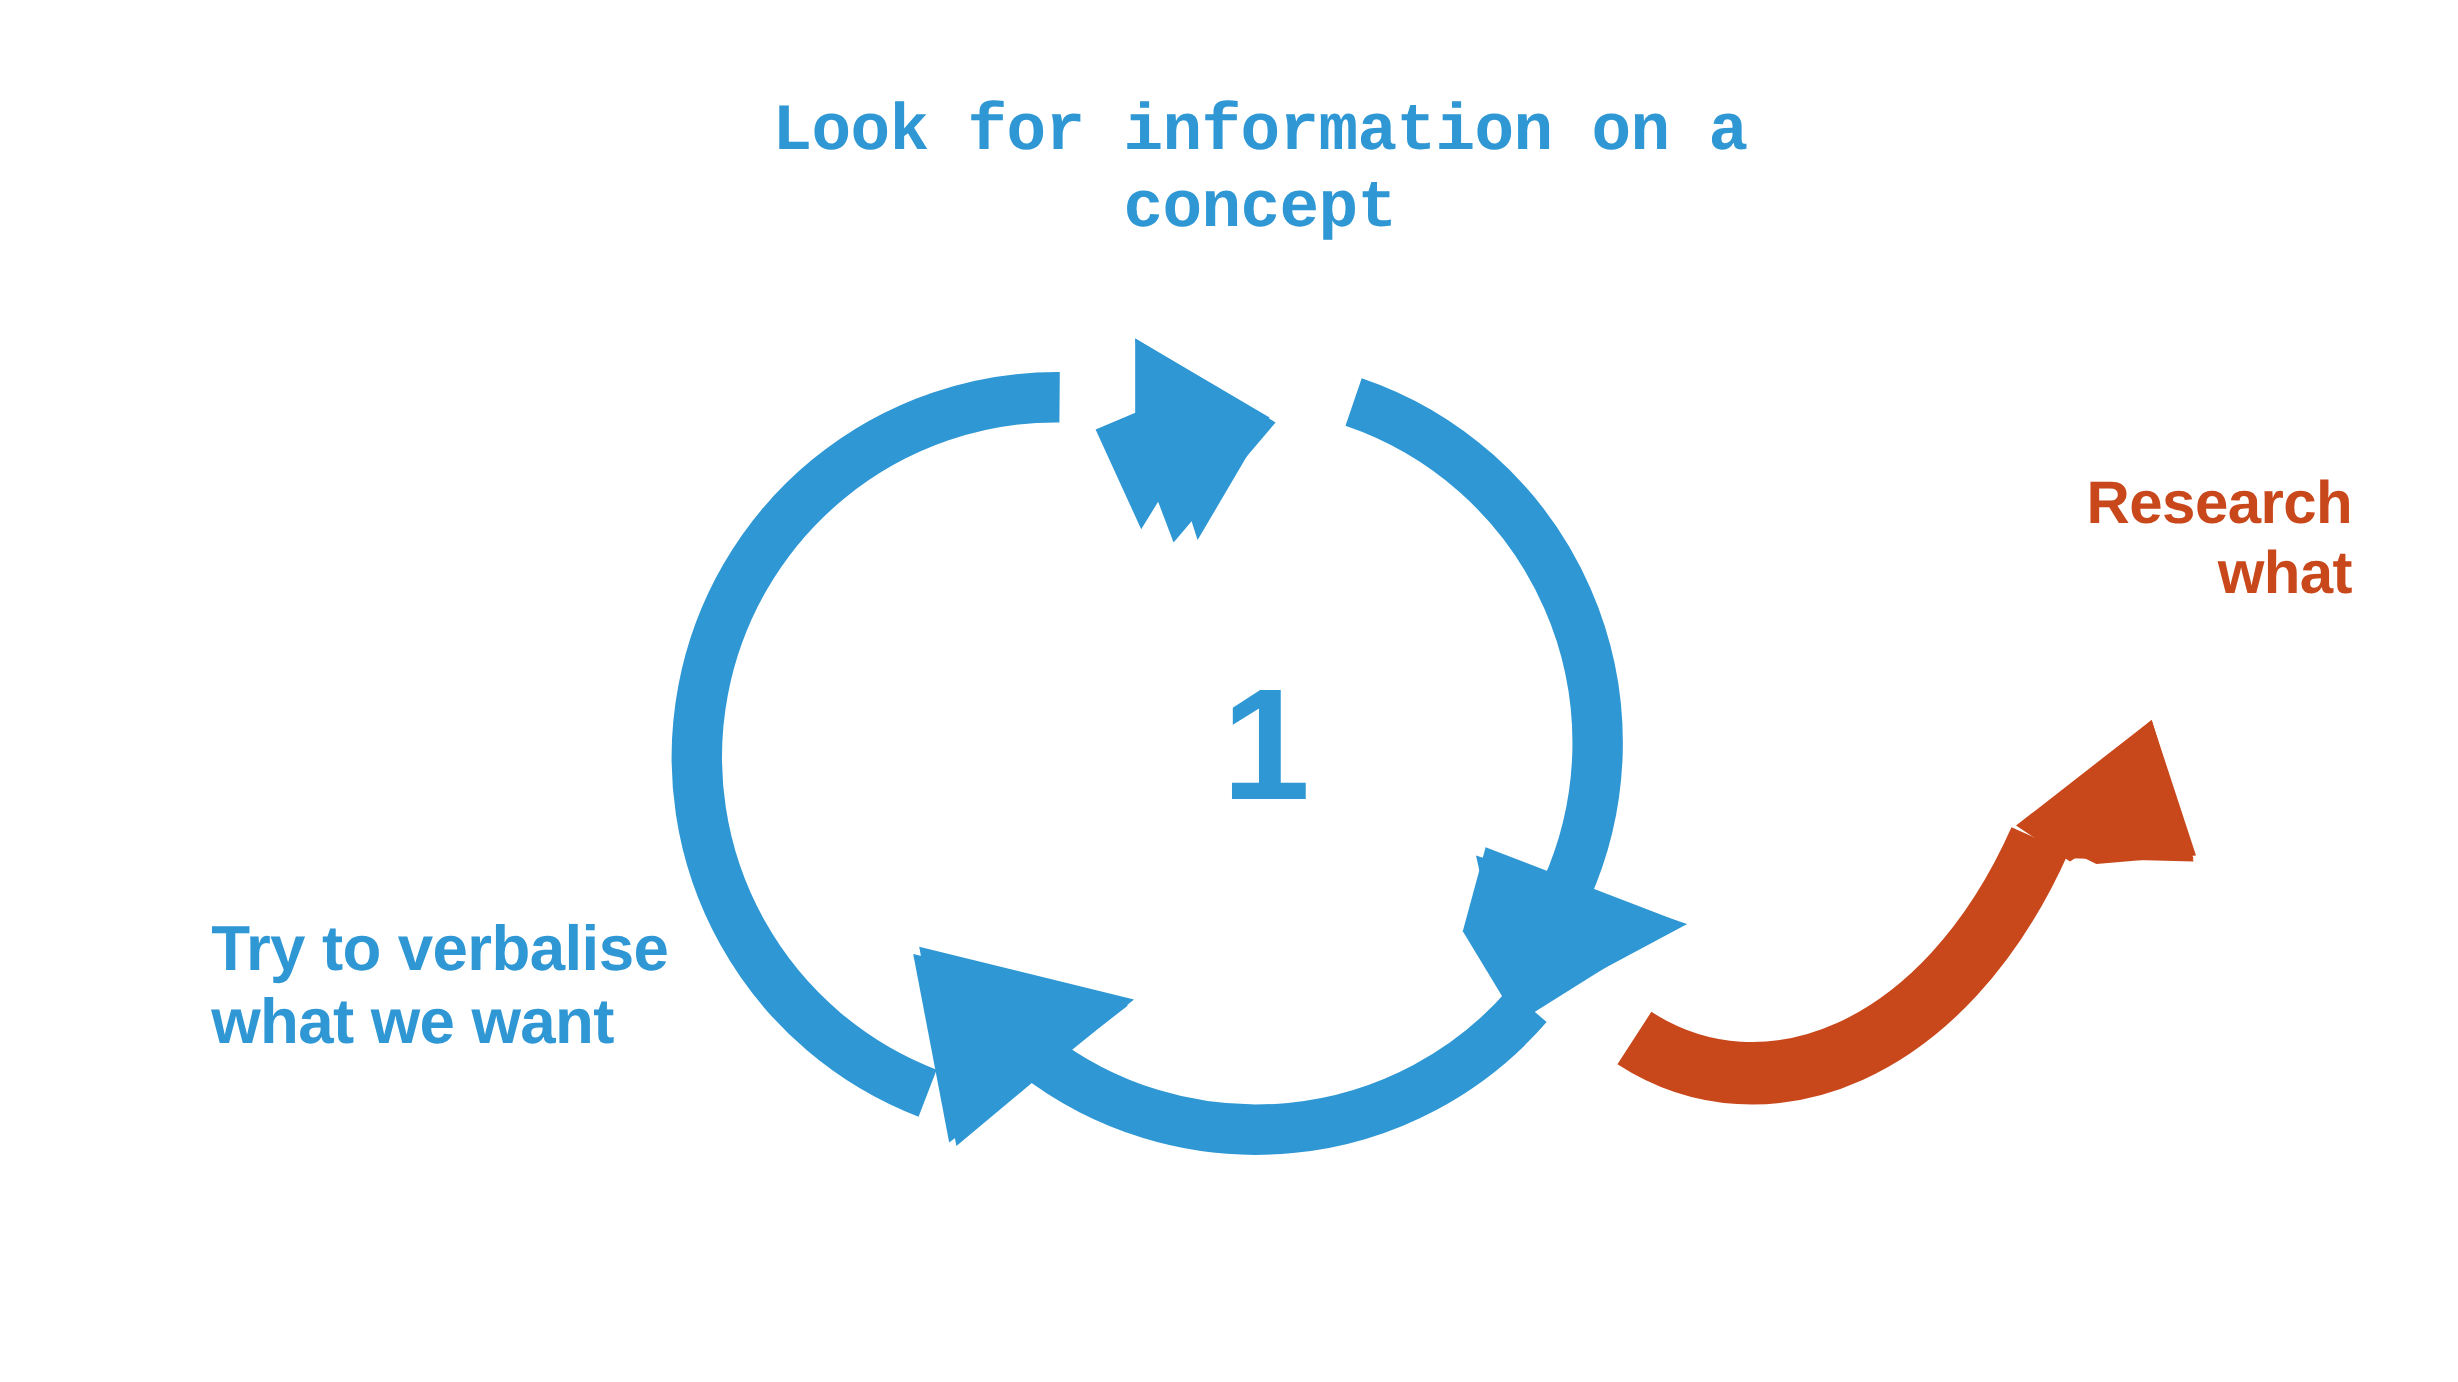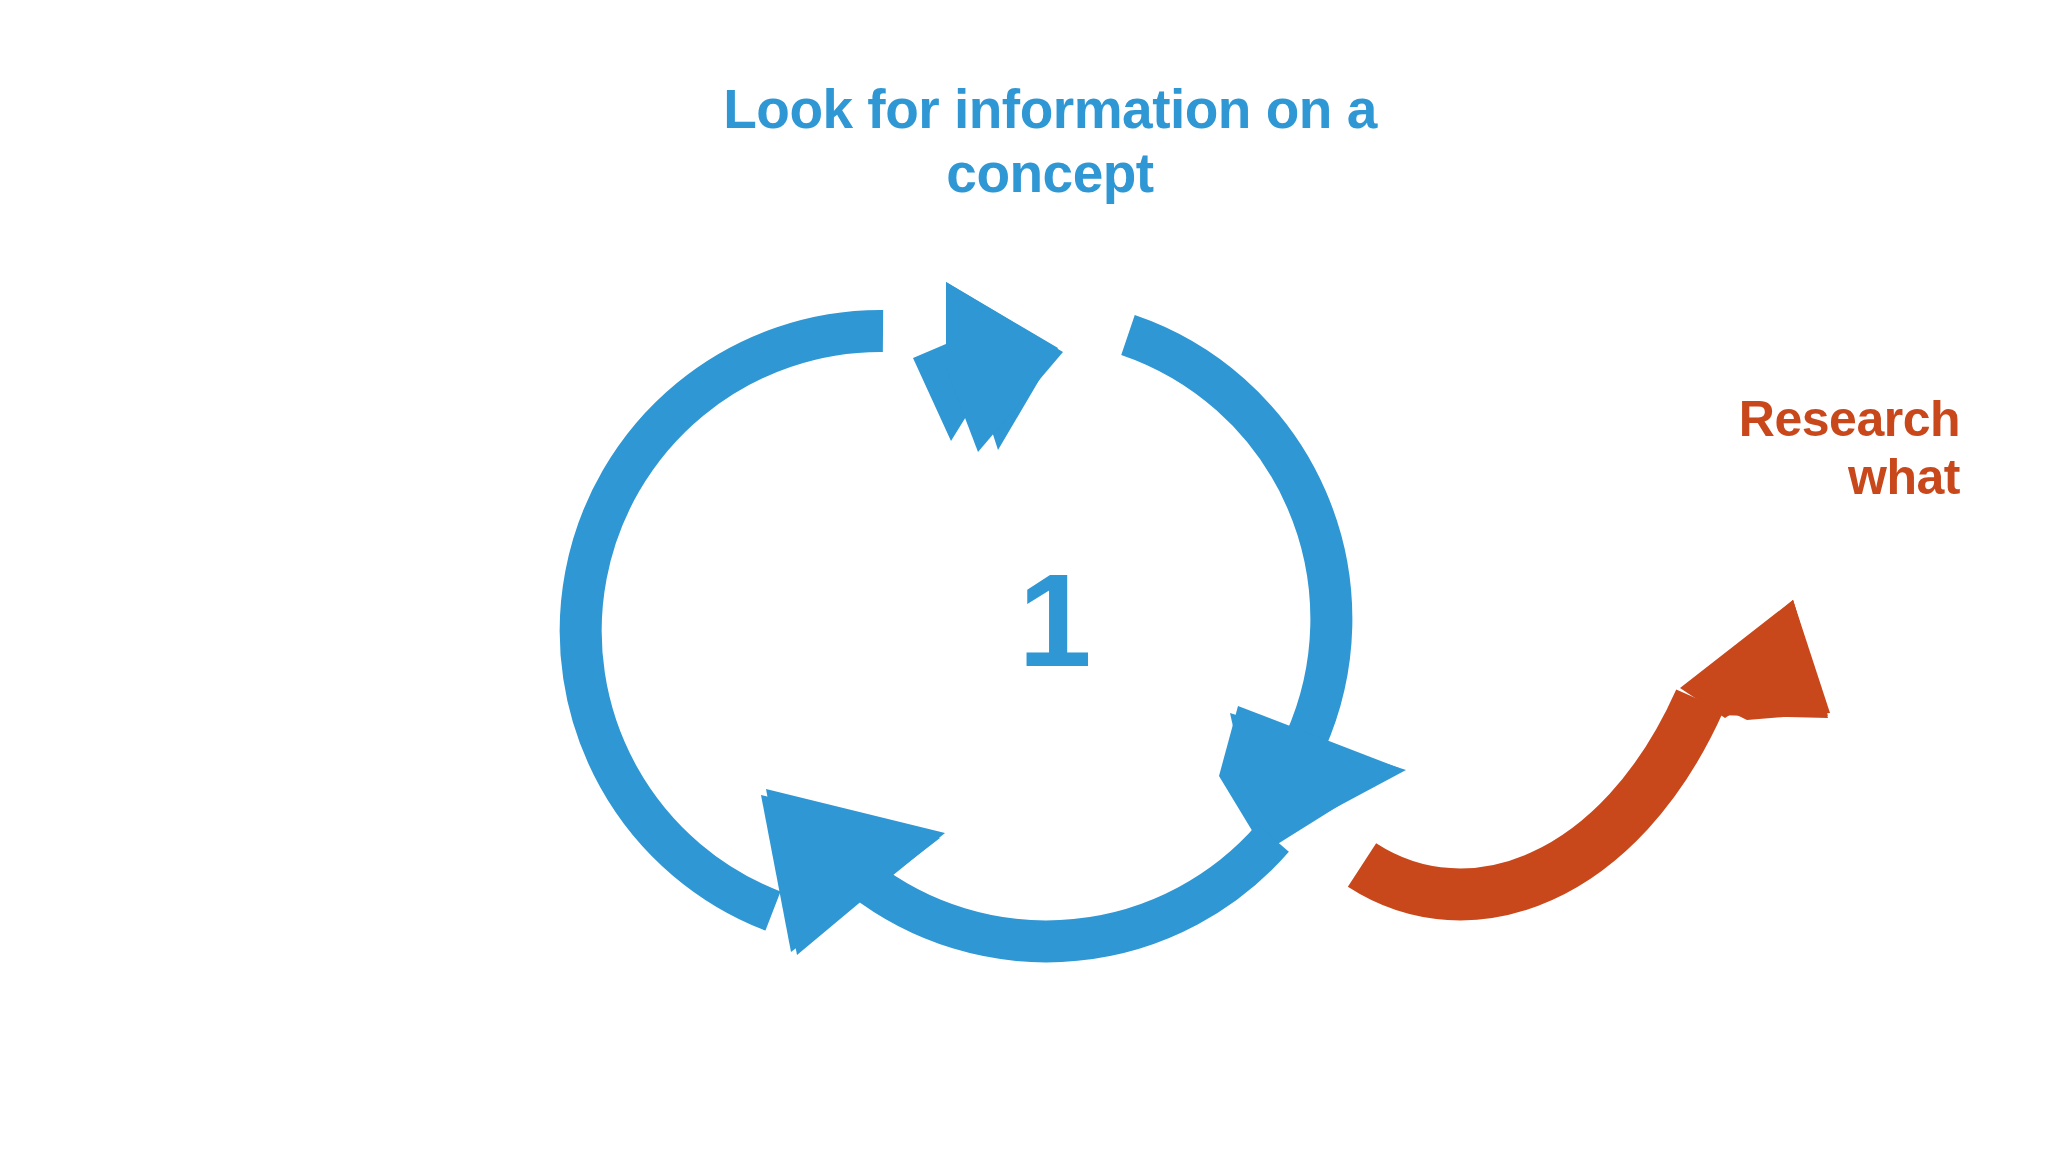--- a/index.html
+++ b/index.html
@@ -36,20 +36,21 @@
     letter-spacing: -0.5px;
     white-space: pre-line;
   }
   #label-top {
     left: 640px;
     top: 78px;
     width: 820px;
     text-align: center;
     font-size: 55px;
     color: #2E97D4;
+    font-family: Liberation Mono, monospace;
   }
   #label-left {
     left: 176px;
     top: 760px;
     width: 520px;
     text-align: left;
     font-size: 53px;
     color: #2E97D4;
   }
   #label-right {
@@ -112,19 +113,21 @@
       <polygon points="1793,600 1686,690 1747,720 1830,713" fill="#C9481B"></polygon>
       <polygon points="1793,600 1680,688 1725,718 1768,690 1828,716" fill="#C9481B"></polygon>
       <polygon points="1793,600 1828,718 1716,715" fill="#C9481B"></polygon>
     </g>
 
   </svg>
 
   <div class="label" id="label-top">Look for information on a
 concept</div>
 
+  <div class="label" id="label-left">Try to verbalise
+what we want</div>
 
   <div class="label" id="label-right">Research
 what</div>
 
   <div id="center-number">1</div>
 
 </div>
 
 </body></html>

